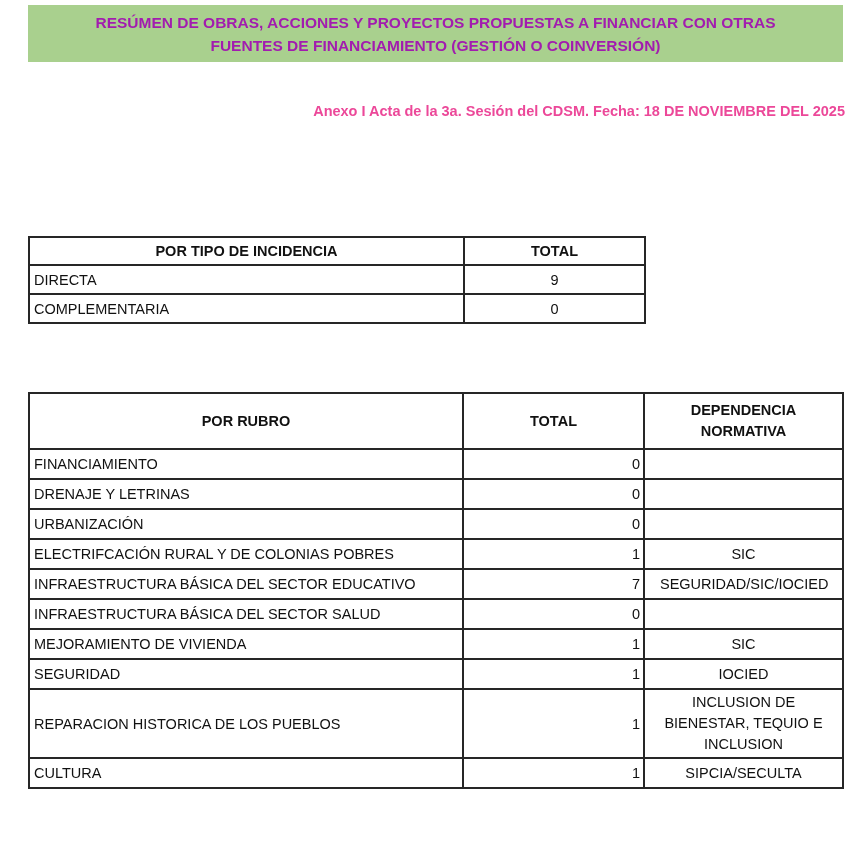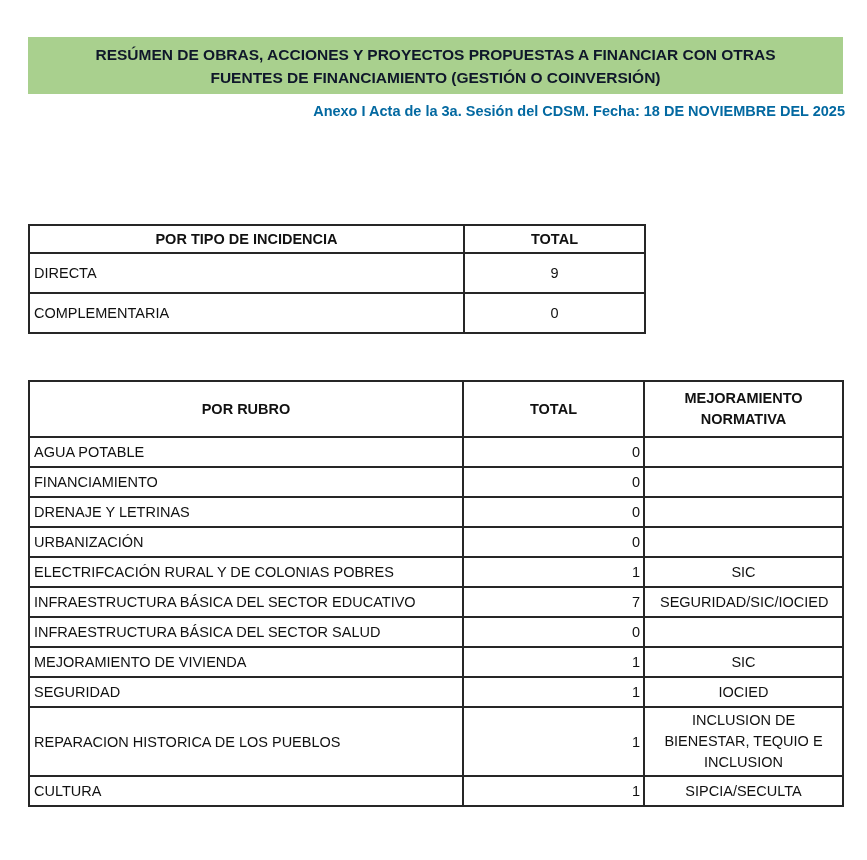--- a/index.html
+++ b/index.html
@@ -25,53 +25,53 @@
     background: #a9d08e;
     box-sizing: border-box;
     display: flex;
     align-items: center;
     justify-content: center;
     text-align: center;
     font-weight: bold;
     font-size: 15.5px;
     line-height: 23px;
     padding: 4px 32px;
-    color: #0f172a;
-    margin-top: 32px;
+    color: #a21caf;
   }
   .subtitle {
     position: absolute;
     top: 103px;
     right: 22px;
     font-weight: bold;
     font-size: 14.5px;
-    color: #0369a1;
+    color: #ec4899;
     white-space: nowrap;
   }
   table {
     position: absolute;
     border-collapse: collapse;
     table-layout: fixed;
     background: #ffffff;
+    margin-top: 12px;
   }
   th, td {
     border: 2px solid #262626;
     font-size: 14.5px;
     overflow: hidden;
     box-sizing: border-box;
     color: #111111;
   }
   th {
     font-weight: bold;
     text-align: center;
     padding: 0 6px;
   }
   .t1 { left: 28px; top: 224px; width: 616px; }
   .t1 th { height: 28px; }
-  .t1 td { height: 40px; }
+  .t1 td { height: 29px; }
   .t1 .label { text-align: left; padding-left: 4px; font-weight: normal; }
   .t1 .num { text-align: center; font-weight: normal; }
 
   .t2 { left: 28px; top: 380px; width: 814px; }
   .t2 th { height: 56px; line-height: 21px; }
   .t2 td { height: 30px; }
   .t2 .label { text-align: left; padding-left: 4px; font-weight: normal; }
   .t2 .num { text-align: right; padding-right: 3px; font-weight: normal; }
   .t2 .dep { text-align: center; padding: 2px 15px; line-height: 21px; font-weight: normal; border-radius: 7px; }
 </style>
@@ -112,26 +112,21 @@
   <table class="t2">
     <colgroup>
         <col style="width:434px">
         <col style="width:181px">
         <col style="width:199px">
       </colgroup>
     <tbody>
         <tr>
       <th>POR RUBRO</th>
       <th>TOTAL</th>
-      <th>MEJORAMIENTO NORMATIVA</th>
-    </tr>
-    <tr>
-      <td class="label">AGUA POTABLE</td>
-      <td class="num">0</td>
-      <td class="dep"></td>
+      <th>DEPENDENCIA NORMATIVA</th>
     </tr>
     <tr>
       <td class="label">FINANCIAMIENTO</td>
       <td class="num">0</td>
       <td class="dep"></td>
     </tr>
     <tr>
       <td class="label">DRENAJE Y LETRINAS</td>
       <td class="num">0</td>
       <td class="dep"></td>

